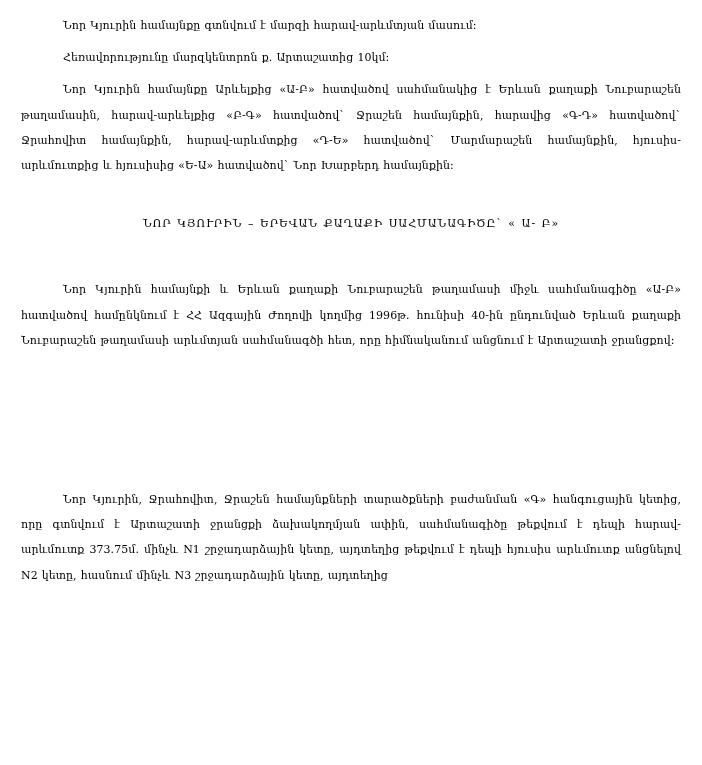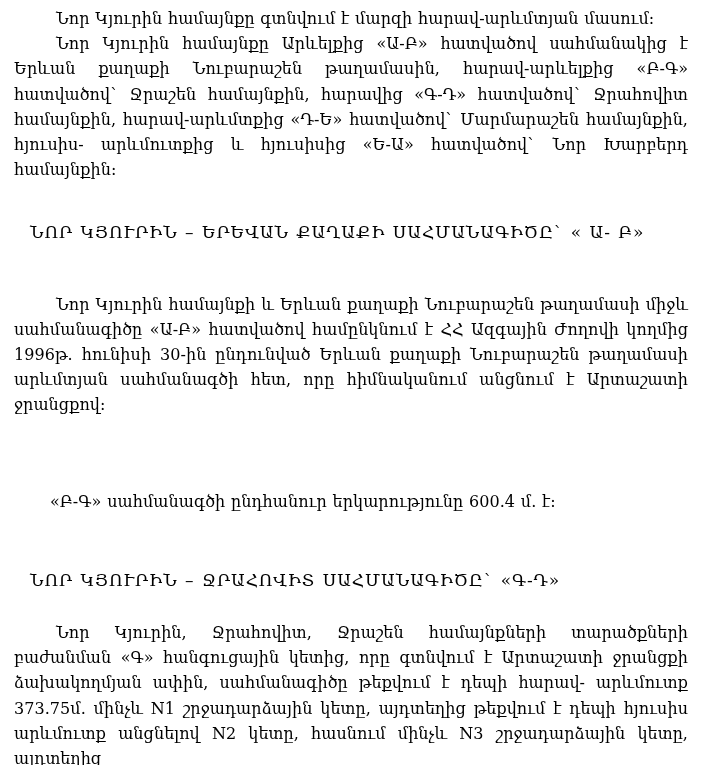--- a/index.html
+++ b/index.html
@@ -16,77 +16,77 @@
     color: #000000;
   }
   .page {
     width: 702px;
     height: 765px;
     box-sizing: border-box;
     padding: 6px 14px 0 14px;
     position: relative;
   }
   .para {
-    font-size: 16px;
+    font-size: 11px;
     line-height: 25.2px;
     text-align: justify;
     text-indent: 42px;
-    margin: 0;
+    margin: 7px;
     letter-spacing: 0.05px;
     word-spacing: 0.6px;
   }
   .para.indent-small {
     text-indent: 36px;
   }
   .heading {
-    font-size: 17px;
+    font-size: 11px;
     line-height: 25.2px;
-    margin: 16px;
+    text-align: center;
+    margin: 4px;
     letter-spacing: 0.9px;
     word-spacing: 1.2px;
     text-indent: 0;
     white-space: nowrap;
   }
   .spacer-sm { height: 11px; }
   .spacer-md { height: 22px; }
   .spacer-lg { height: 30px; }
   .spacer-xl { height: 38px; }
 </style>
 </head>
 <body>
 
 <div class="page">
 
   <p class="para">Նոր Կյուրին  համայնքը գտնվում է մարզի հարավ-արևմտյան մասում:</p>
 
+  <p class="para">Հեռավորությունը մարզկենտրոն ք. Արտաշատից 10կմ:</p>
 
   <p class="para">Նոր Կյուրին համայնքը Արևելքից «Ա-Բ» հատվածով սահմանակից է Երևան քաղաքի Նուբարաշեն թաղամասին, հարավ-արևելքից «Բ-Գ» հատվածով` Ջրաշեն  համայնքին, հարավից «Գ-Դ» հատվածով` Ջրահովիտ համայնքին, հարավ-արևմտքից «Դ-Ե» հատվածով` Մարմարաշեն համայնքին, հյուսիս- արևմուտքից և հյուսիսից «Ե-Ա» հատվածով` Նոր Խարբերդ համայնքին:</p>
 
   <div class="spacer-md"></div>
 
   <p class="heading">ՆՈՐ ԿՅՈՒՐԻՆ – ԵՐԵՎԱՆ ՔԱՂԱՔԻ  ՍԱՀՄԱՆԱԳԻԾԸ`  « Ա- Բ»</p>
 
   <div class="spacer-lg"></div>
 
-  <p class="para">Նոր Կյուրին համայնքի և Երևան քաղաքի Նուբարաշեն թաղամասի միջև սահմանագիծը «Ա-Բ» հատվածով համընկնում է ՀՀ Ազգային Ժողովի կողմից 1996թ. հունիսի 30-ին ընդունված Երևան քաղաքի Նուբարաշեն թաղամասի արևմտյան սահմանագծի հետ, որը  հիմնականում անցնում է Արտաշատի ջրանցքով:</p>
+  <p class="para">Նոր Կյուրին համայնքի և Երևան քաղաքի Նուբարաշեն թաղամասի միջև սահմանագիծը «Ա-Բ» հատվածով համընկնում է ՀՀ Ազգային Ժողովի կողմից 1996թ. հունիսի 40-ին ընդունված Երևան քաղաքի Նուբարաշեն թաղամասի արևմտյան սահմանագծի հետ, որը  հիմնականում անցնում է Արտաշատի ջրանցքով:</p>
 
   <div class="spacer-sm"></div>
 
 
   <div class="spacer-xl"></div>
 
 
   <div class="spacer-sm"></div>
 
 
   <div class="spacer-sm"></div>
 
-  <p class="para indent-small">«Բ-Գ»  սահմանագծի ընդհանուր երկարությունը  600.4 մ. է:</p>
 
   <div class="spacer-xl"></div>
 
-  <p class="heading">ՆՈՐ ԿՅՈՒՐԻՆ – ՋՐԱՀՈՎԻՏ  ՍԱՀՄԱՆԱԳԻԾԸ`  «Գ-Դ»</p>
 
   <div class="spacer-sm"></div>
 
   <p class="para">Նոր Կյուրին,    Ջրահովիտ,  Ջրաշեն համայնքների   տարածքների բաժանման «Գ» հանգուցային կետից, որը գտնվում է Արտաշատի ջրանցքի ձախակողմյան ափին, սահմանագիծը թեքվում է դեպի հարավ- արևմուտք 373.75մ. մինչև N1 շրջադարձային կետը, այդտեղից թեքվում է դեպի հյուսիս արևմուտք անցնելով N2 կետը, հասնում  մինչև N3 շրջադարձային կետը, այդտեղից</p>
 
 </div>
 
 </body></html>

